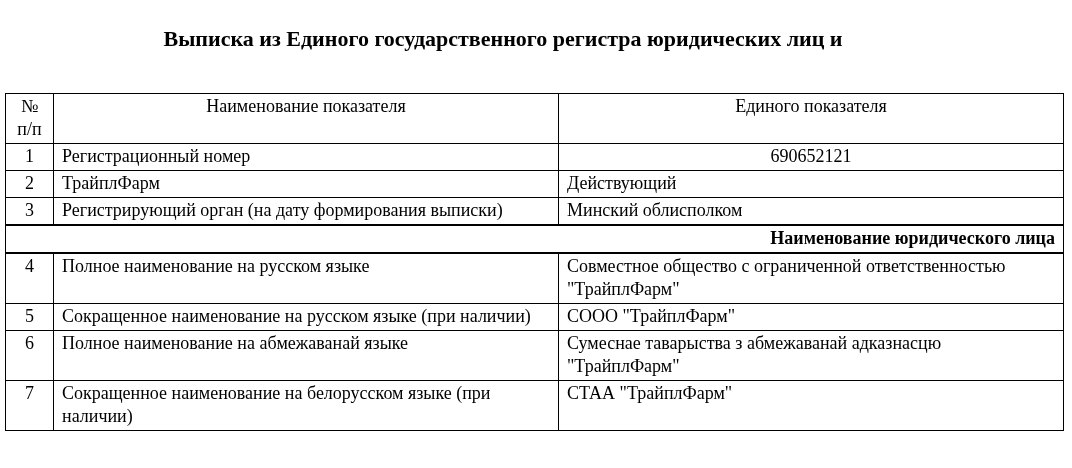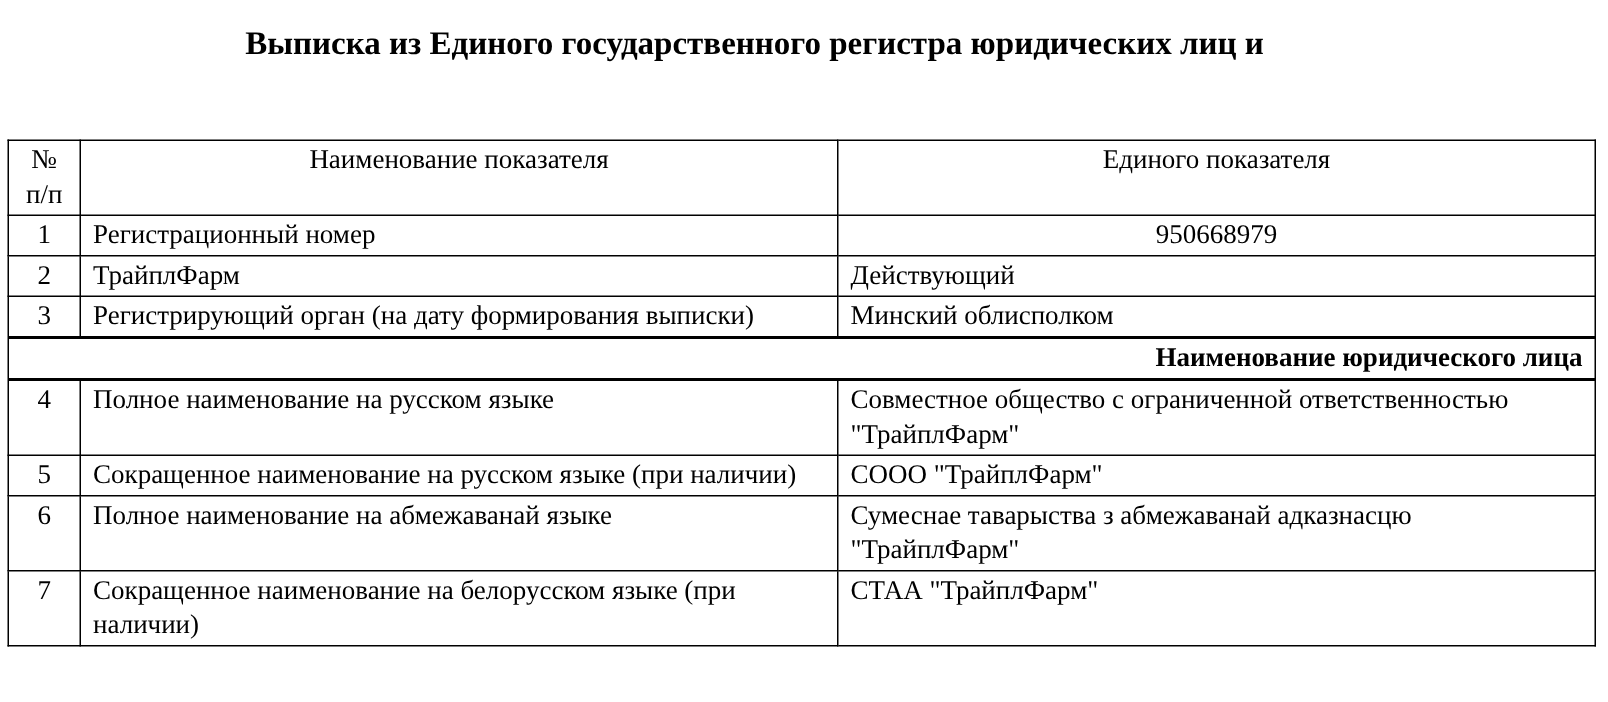--- a/index.html
+++ b/index.html
@@ -9,21 +9,21 @@
   }
   body {
     width: 1072px;
     height: 468px;
     overflow: hidden;
     position: relative;
     font-family: "Liberation Serif", "DejaVu Serif", serif;
     color: #000;
   }
   .doc-title {
-    margin: 15px 0 0 8px;
+    margin: 25px 0 0 8px;
     width: 990px;
     text-align: center;
     font-weight: bold;
     font-size: 22px;
     line-height: 27px;
   }
   table.doc-table {
     position: absolute;
     left: 5px;
     top: 93px;
@@ -81,21 +81,21 @@
         <td class="th-num">№
 п/п</td>
         <td>Наименование показателя</td>
         <td>Единого показателя</td>
       </tr>
     </thead>
     <tbody>
         <tr>
           <td class="num-cell">1</td>
           <td>Регистрационный номер</td>
-          <td class="value-center">950668979</td>
+          <td class="value-center">690652121</td>
         </tr>
         <tr>
           <td class="num-cell">2</td>
           <td>ТрайплФарм</td>
           <td class="value-bold">Действующий</td>
         </tr>
         <tr>
           <td class="num-cell">3</td>
           <td>Регистрирующий орган (на дату формирования выписки)</td>
           <td>Минский облисполком</td>

